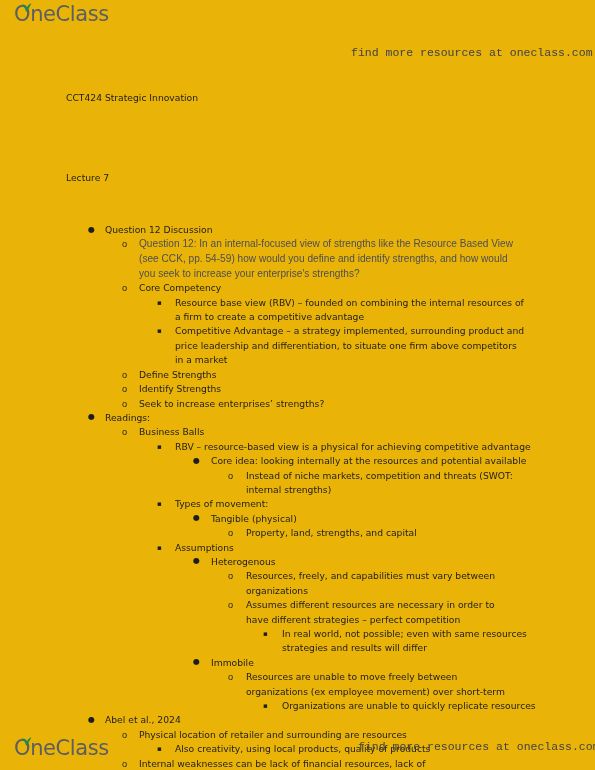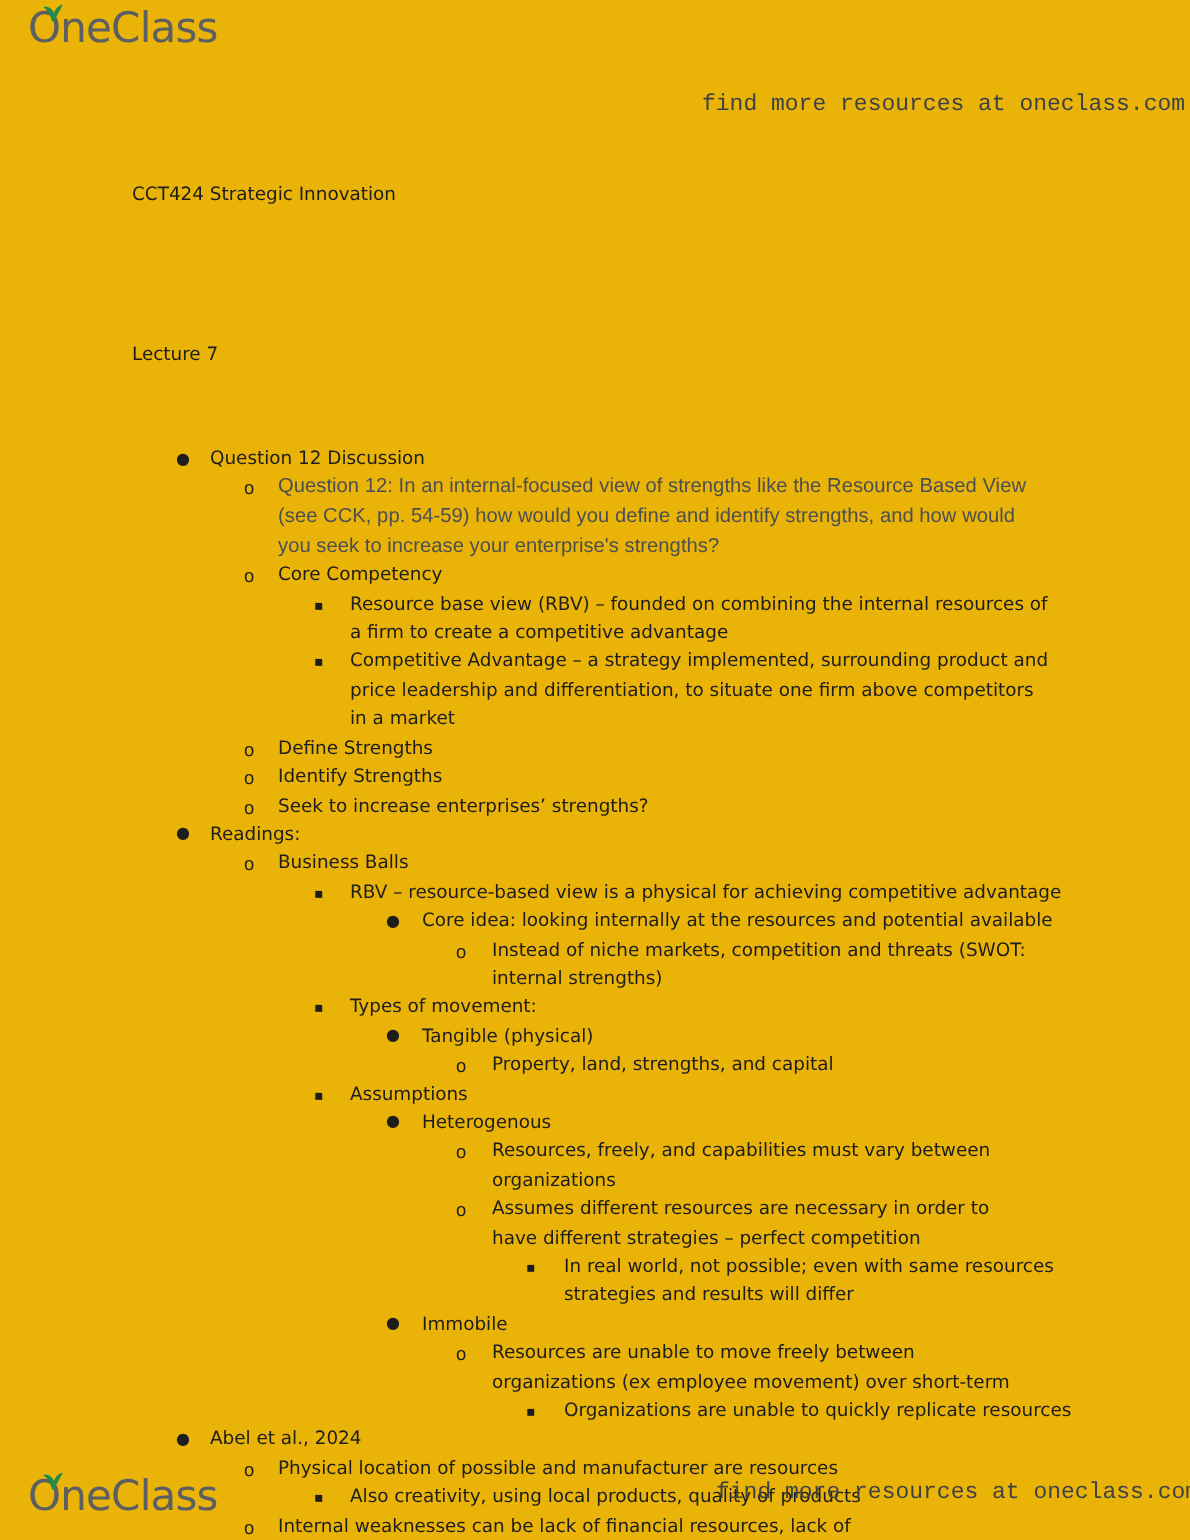--- a/index.html
+++ b/index.html
@@ -168,21 +168,21 @@
         <div class="line lvl5"><span class="bullet b-circle">o</span><span class="txt">Property, land, strengths, and capital</span></div>
         <div class="line lvl3"><span class="bullet b-square">▪</span><span class="txt">Assumptions</span></div>
         <div class="line lvl4"><span class="bullet b-disc">●</span><span class="txt">Heterogenous</span></div>
         <div class="line lvl5 w-d"><span class="bullet b-circle">o</span><span class="txt">Resources, freely, and capabilities must vary between organizations</span></div>
         <div class="line lvl5 w-d"><span class="bullet b-circle">o</span><span class="txt">Assumes different resources are necessary in order to have different strategies – perfect competition</span></div>
         <div class="line lvl6 w-e"><span class="bullet b-square">▪</span><span class="txt">In real world, not possible; even with same resources strategies and results will differ</span></div>
         <div class="line lvl4"><span class="bullet b-disc">●</span><span class="txt">Immobile</span></div>
         <div class="line lvl5 w-c"><span class="bullet b-circle">o</span><span class="txt">Resources are unable to move freely between organizations (ex employee movement) over short-term</span></div>
         <div class="line lvl6"><span class="bullet b-square">▪</span><span class="txt">Organizations are unable to quickly replicate resources</span></div>
         <div class="line lvl1"><span class="bullet b-disc">●</span><span class="txt">Abel et al., 2024</span></div>
-        <div class="line lvl2"><span class="bullet b-circle">o</span><span class="txt">Physical location of possible and manufacturer are resources</span></div>
+        <div class="line lvl2"><span class="bullet b-circle">o</span><span class="txt">Physical location of retailer and surrounding are resources</span></div>
         <div class="line lvl3"><span class="bullet b-square">▪</span><span class="txt">Also creativity, using local products, quality of products</span></div>
         <div class="line lvl2 w-g"><span class="bullet b-circle">o</span><span class="txt">Internal weaknesses can be lack of financial resources, lack of managerial knowledge, lack of infrastructure</span></div>
       </div>
   </div>
 
   <div class="brand brand-footer">
     <span class="logo-wrap">
       <span class="logo-leaf">
         <svg width="11" height="9" viewBox="0 0 11 9" aria-hidden="true">
           <path d="M5.0 8.6 C4.4 5.6 3.0 3.2 0.6 1.5 C3.2 1.0 5.2 2.3 6.0 4.6 C6.6 2.6 8.0 1.0 10.4 0.3 C9.2 3.0 7.4 5.6 6.2 8.6 Z" fill="#1f8a4c"></path>

